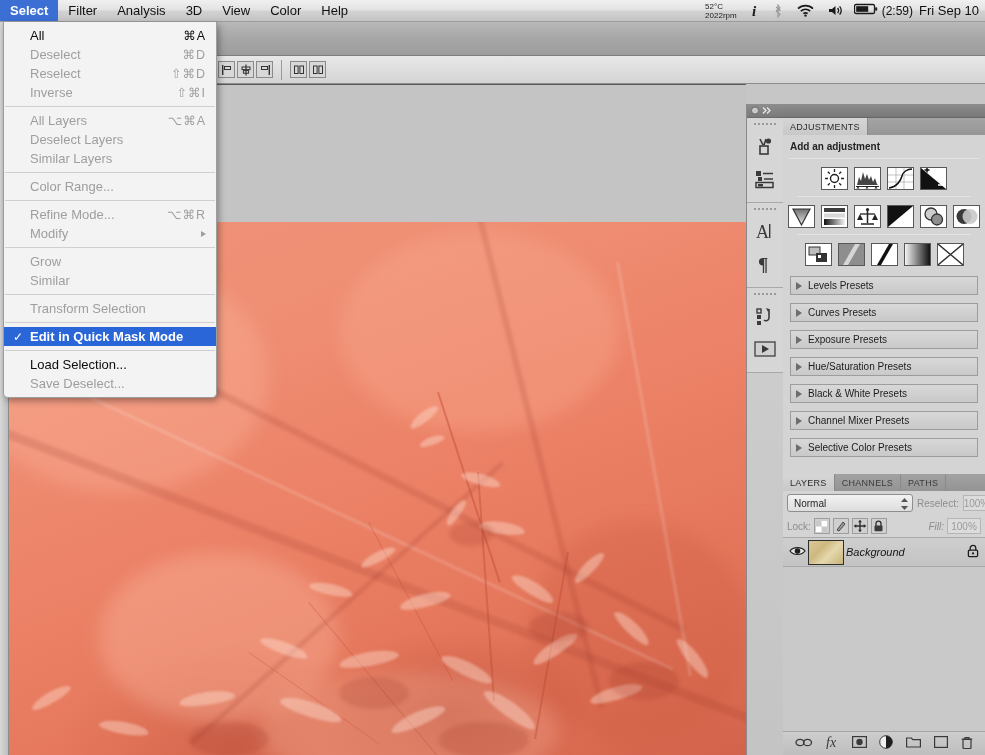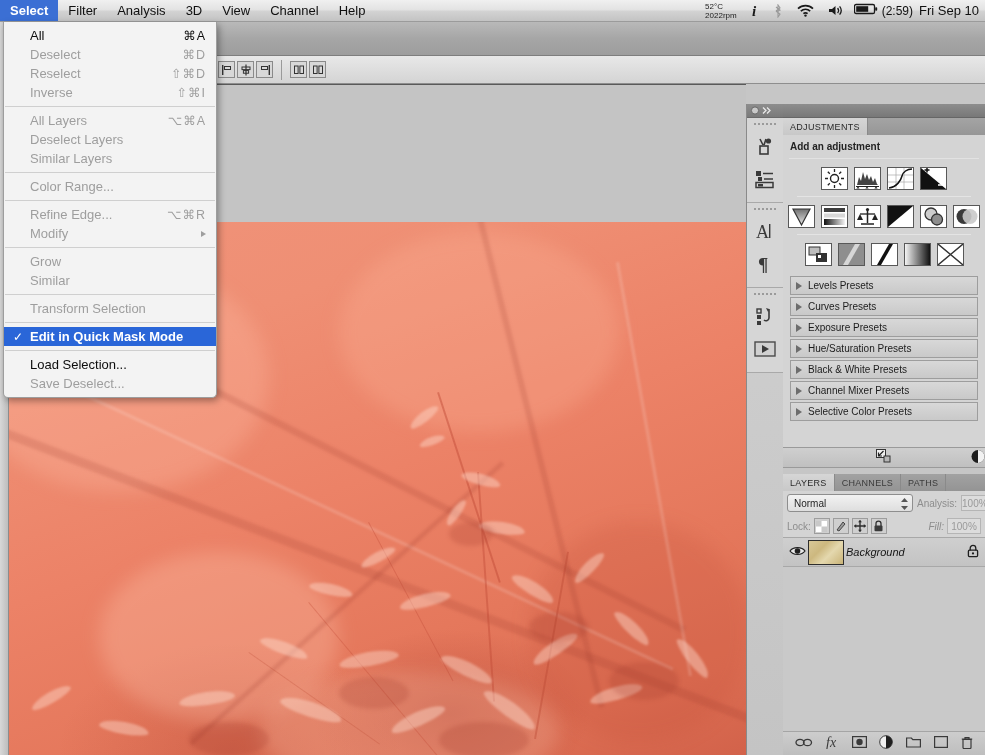--- a/index.html
+++ b/index.html
@@ -137,21 +137,21 @@
 
   .adjrow { display:flex; justify-content:center; gap:6px; padding:8px 0 6px; }
   .adjbtn {
     width:27px; height:23px; border:1px solid #585858; background:#e8e8e8;
     display:flex; align-items:center; justify-content:center; overflow:hidden;
   }
   .adjsep { height:1px; background:#bdbdbd; margin:0 14px; border-bottom:1px solid #e4e4e4;}
 
   .presets { padding:4px 7px 6px; }
   .preset {
-    height:19px; margin-bottom:2px; display:flex; align-items:center; gap:6px;
+    height:19px; margin-bottom:8px; display:flex; align-items:center; gap:6px;
     padding-left:5px; font-size:10px; color:#1c1c1c;
     background:linear-gradient(to bottom,#d8d8d8,#c9c9c9);
     border:1px solid #9d9d9d;
   }
   .tri { width:0;height:0;border-left:6px solid #6d6d6d;border-top:4px solid transparent;border-bottom:4px solid transparent;}
 
   .maskbar {
     height:21px; background:linear-gradient(to bottom,#cfcfcf,#c0c0c0);
     border-top:1px solid #9a9a9a; border-bottom:1px solid #9a9a9a;
     display:flex; align-items:center; justify-content:center; position:relative;
@@ -223,21 +223,21 @@
   <div class="mb-item plain">
     <span>Analysis</span>
   </div>
   <div class="mb-item plain">
     <span>3D</span>
   </div>
   <div class="mb-item plain">
     <span>View</span>
   </div>
   <div class="mb-item plain">
-    <span>Channel</span>
+    <span>Color</span>
   </div>
   <div class="mb-item plain">
     <span>Help</span>
   </div>
 
   <div class="mb-right">
     <div class="mb-status">
       <span>52°C</span>
       <span>2022rpm</span>
     </div>
@@ -667,21 +667,21 @@
     <div class="lp-row1" style="position:relative;">
       <div class="blendsel">
         <span>Normal</span>
         <span class="spin">
           <svg width="9" height="14" viewBox="0 0 9 14">
               <path d="M4.5 1 L8 5 H1 z" fill="#555"></path>
               <path d="M4.5 13 L8 9 H1 z" fill="#555"></path>
             </svg>
         </span>
       </div>
-      <span class="lbl-dim">Analysis:</span>
+      <span class="lbl-dim">Reselect:</span>
       <div class="numfield">
         <span>100%</span>
       </div>
     </div>
 
     <div class="lp-row2" style="position:relative;">
       <span class="lbl-dim">Lock:</span>
       <div class="lockbtn">
         <svg width="11" height="11" viewBox="0 0 11 11">
             <rect width="11" height="11" fill="#fff"></rect>
@@ -807,21 +807,21 @@
 
   <div class="msep"></div>
 
   <div class="mi">
     <span>Color Range...</span>
   </div>
 
   <div class="msep"></div>
 
   <div class="mi">
-    <span>Refine Edge...</span>
+    <span>Refine Mode...</span>
     <span class="sc">⌥⌘R</span>
   </div>
   <div class="mi">
     <span>Modify</span>
     <span class="sub"></span>
   </div>
 
   <div class="msep"></div>
 
   <div class="mi">

